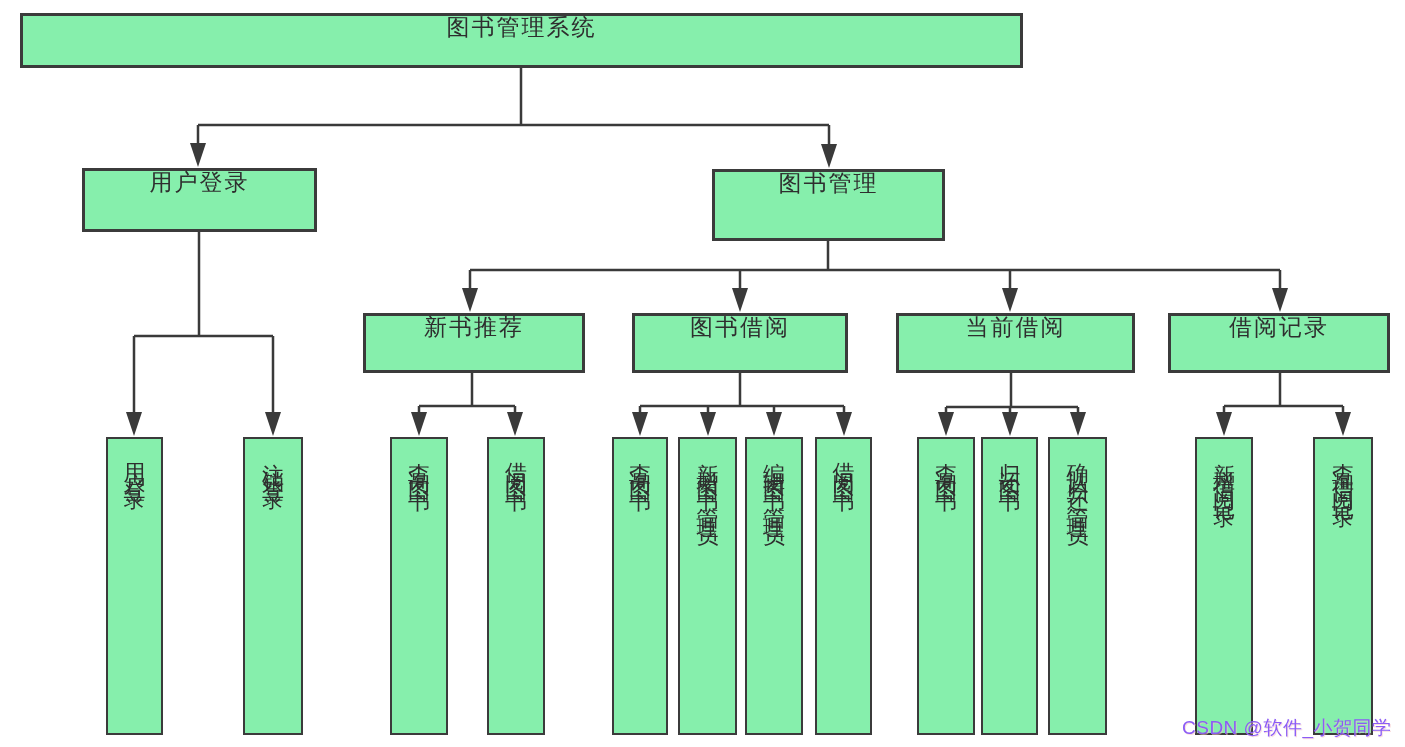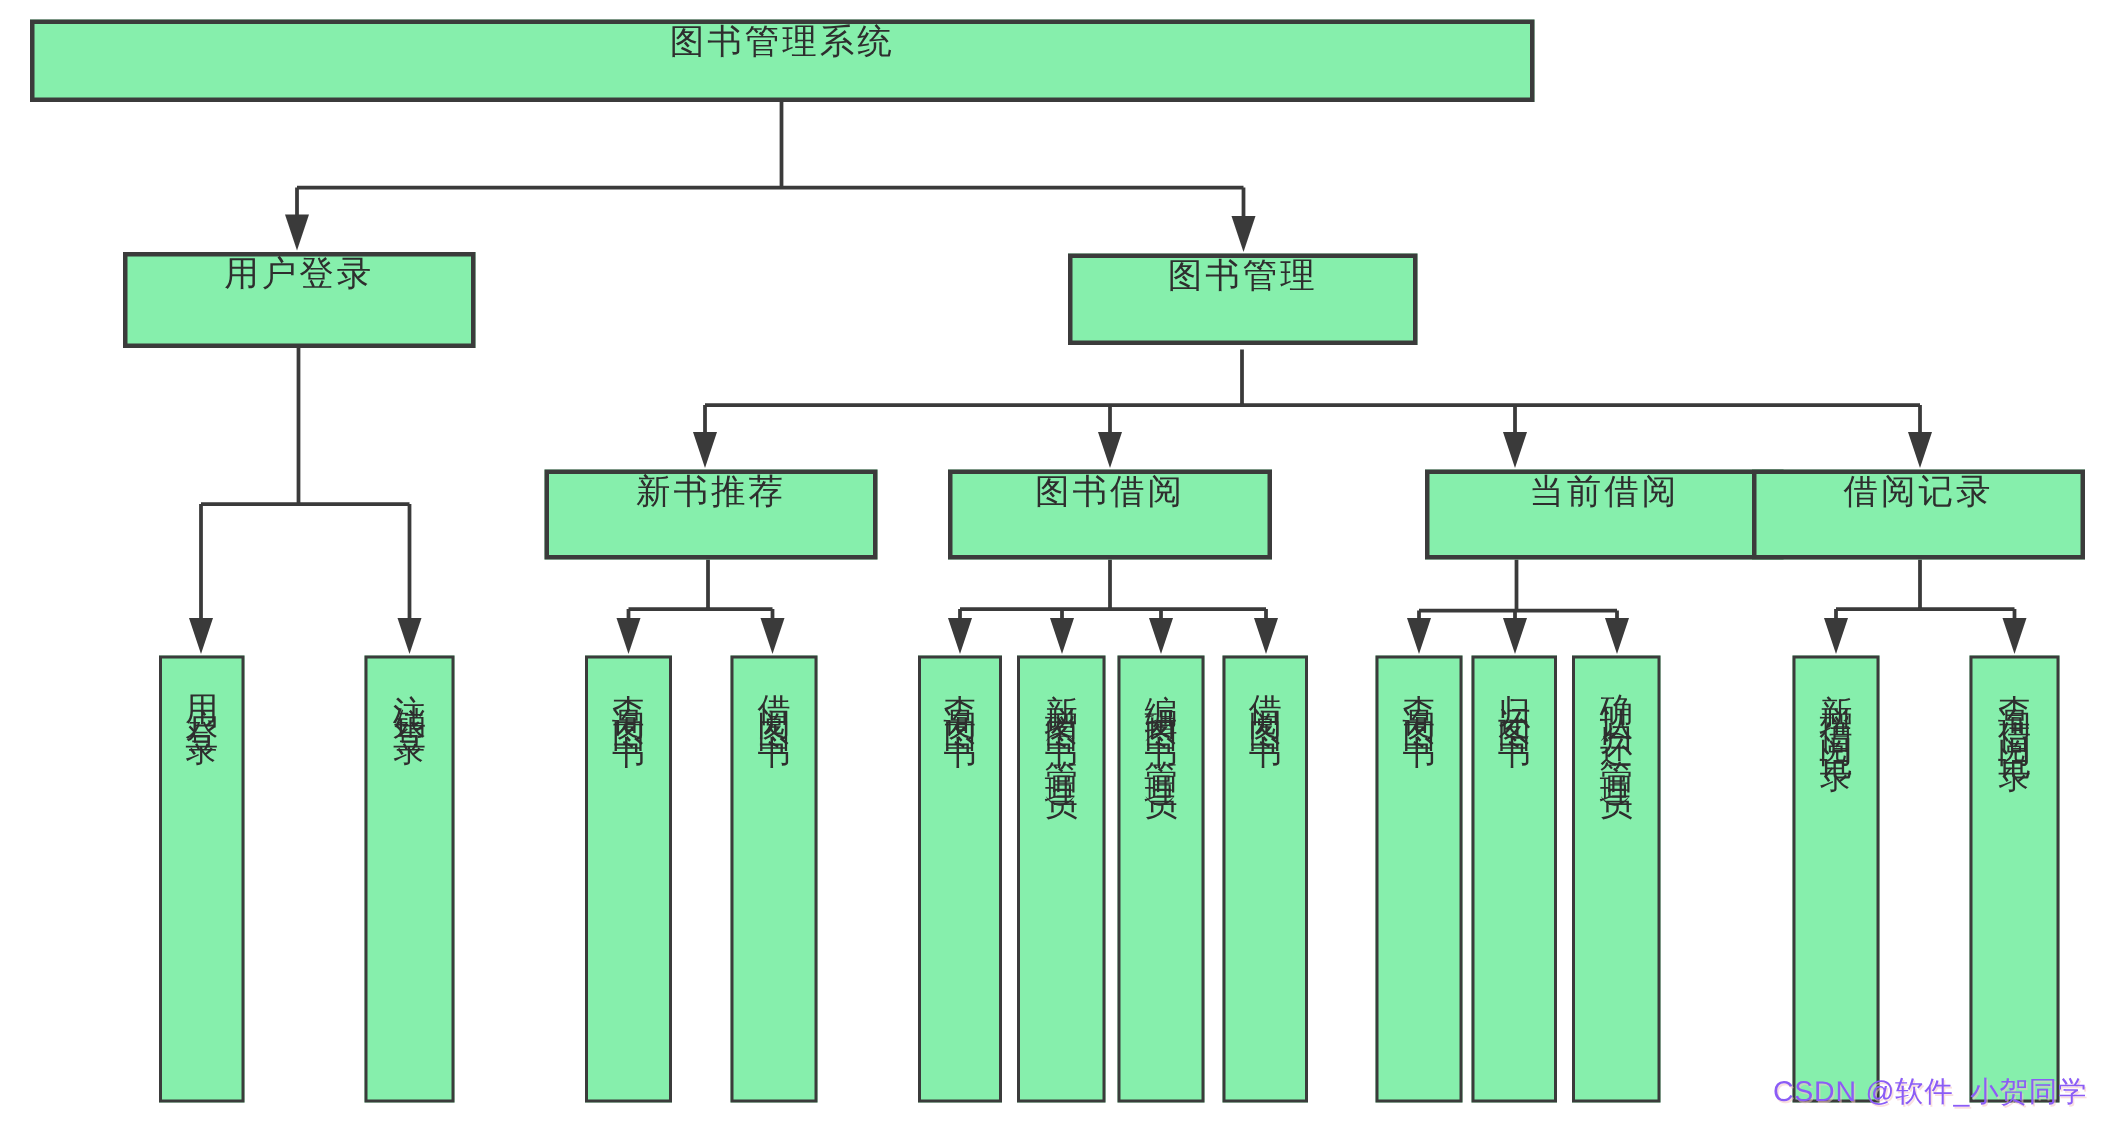--- a/index.html
+++ b/index.html
@@ -110,31 +110,31 @@
     </g>
   </svg>
 
   <div class="node" style="left:20px;top:13px;width:1003px;height:55px">
     <span class="lbl">图书管理系统</span>
   </div>
 
   <div class="node" style="left:82px;top:168px;width:235px;height:64px">
     <span class="lbl">用户登录</span>
   </div>
-  <div class="node" style="left:712px;top:169px;width:233px;height:61px">
+  <div class="node" style="left:712px;top:169px;width:233px;height:72px">
     <span class="lbl">图书管理</span>
   </div>
 
   <div class="node" style="left:632px;top:313px;width:216px;height:60px">
     <span class="lbl">图书借阅</span>
   </div>
   <div class="node" style="left:363px;top:313px;width:222px;height:60px">
     <span class="lbl">新书推荐</span>
   </div>
-  <div class="node" style="left:950px;top:313px;width:239px;height:60px">
+  <div class="node" style="left:896px;top:313px;width:239px;height:60px">
     <span class="lbl">当前借阅</span>
   </div>
   <div class="node" style="left:1168px;top:313px;width:222px;height:60px">
     <span class="lbl">借阅记录</span>
   </div>
 
   <div class="node v leaf" style="left:106px;top:437px;width:57px;height:298px">
     <span class="lbl">用户登录</span>
   </div>
   <div class="node v leaf" style="left:243px;top:437px;width:60px;height:298px">

